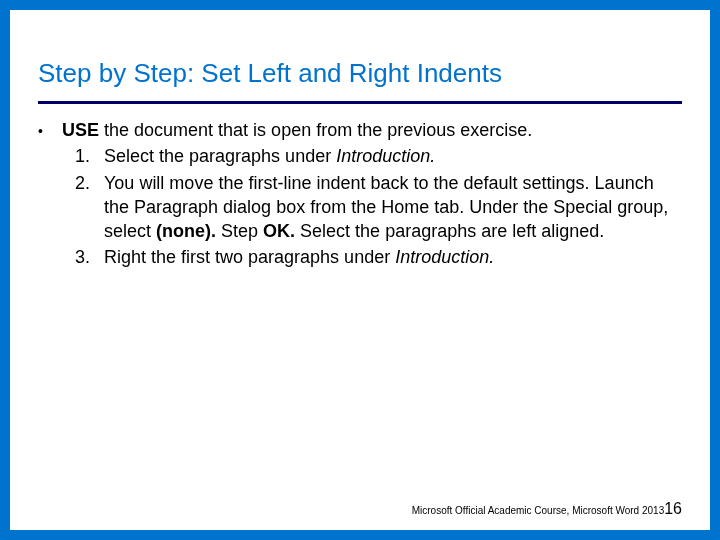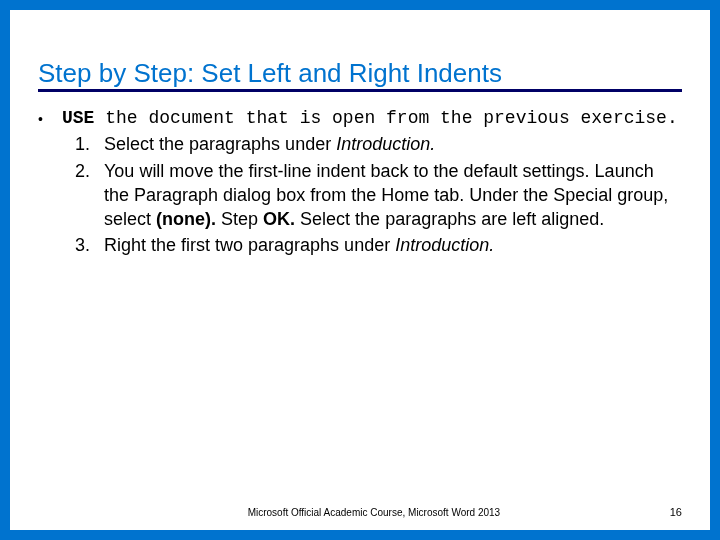--- a/index.html
+++ b/index.html
@@ -13,41 +13,41 @@
     height: 540px;
     border: 10px solid #0073cf;
     background: #ffffff;
     position: relative;
     padding: 28px 28px 0 28px;
   }
   .title {
     color: #0073cf;
     font-size: 26px;
     font-weight: normal;
-    padding-bottom: 0;
+    padding-bottom: 12px;
     border-bottom: 3px solid #000066;
     margin-top: 20px;
   }
   .content {
     margin-top: 14px;
     font-size: 18px;
     color: #000;
     line-height: 1.35;
   }
   .bullet-row {
     display: flex;
     margin-bottom: 2px;
   }
   .bullet-mark {
     width: 24px;
     flex-shrink: 0;
     font-size: 14px;
     padding-top: 4px;
   }
-  .bullet-text { flex: 1; font-family: Liberation Mono, monospace; }
+  .bullet-text { flex: 1; }
   .bold { font-weight: bold; }
   .italic { font-style: italic; }
   .numlist {
     margin-left: 26px;
   }
   .num-row {
     display: flex;
     margin-bottom: 2px;
   }
   .num-mark {
@@ -62,22 +62,22 @@
     bottom: 12px;
     left: 28px;
     right: 28px;
     display: flex;
     justify-content: space-between;
     align-items: baseline;
     font-size: 10px;
     color: #000;
   }
   .footer-left { flex: 0 0 auto; }
-  .footer-center { flex: 1; text-align: center; padding-left: 40px; }
-  .footer-right { flex: 0 0 auto; font-size: 11px; }
+  .footer-center { flex: 1; text-align: right; padding-left: 40px; }
+  .footer-right { flex: 0 0 auto; font-size: 16px; }
 </style>
 </head>
 <body>
 
 <div class="slide">
 
   <h1 class="title">Step by Step: Set Left and Right Indents</h1>
 
   <div class="content">
 

